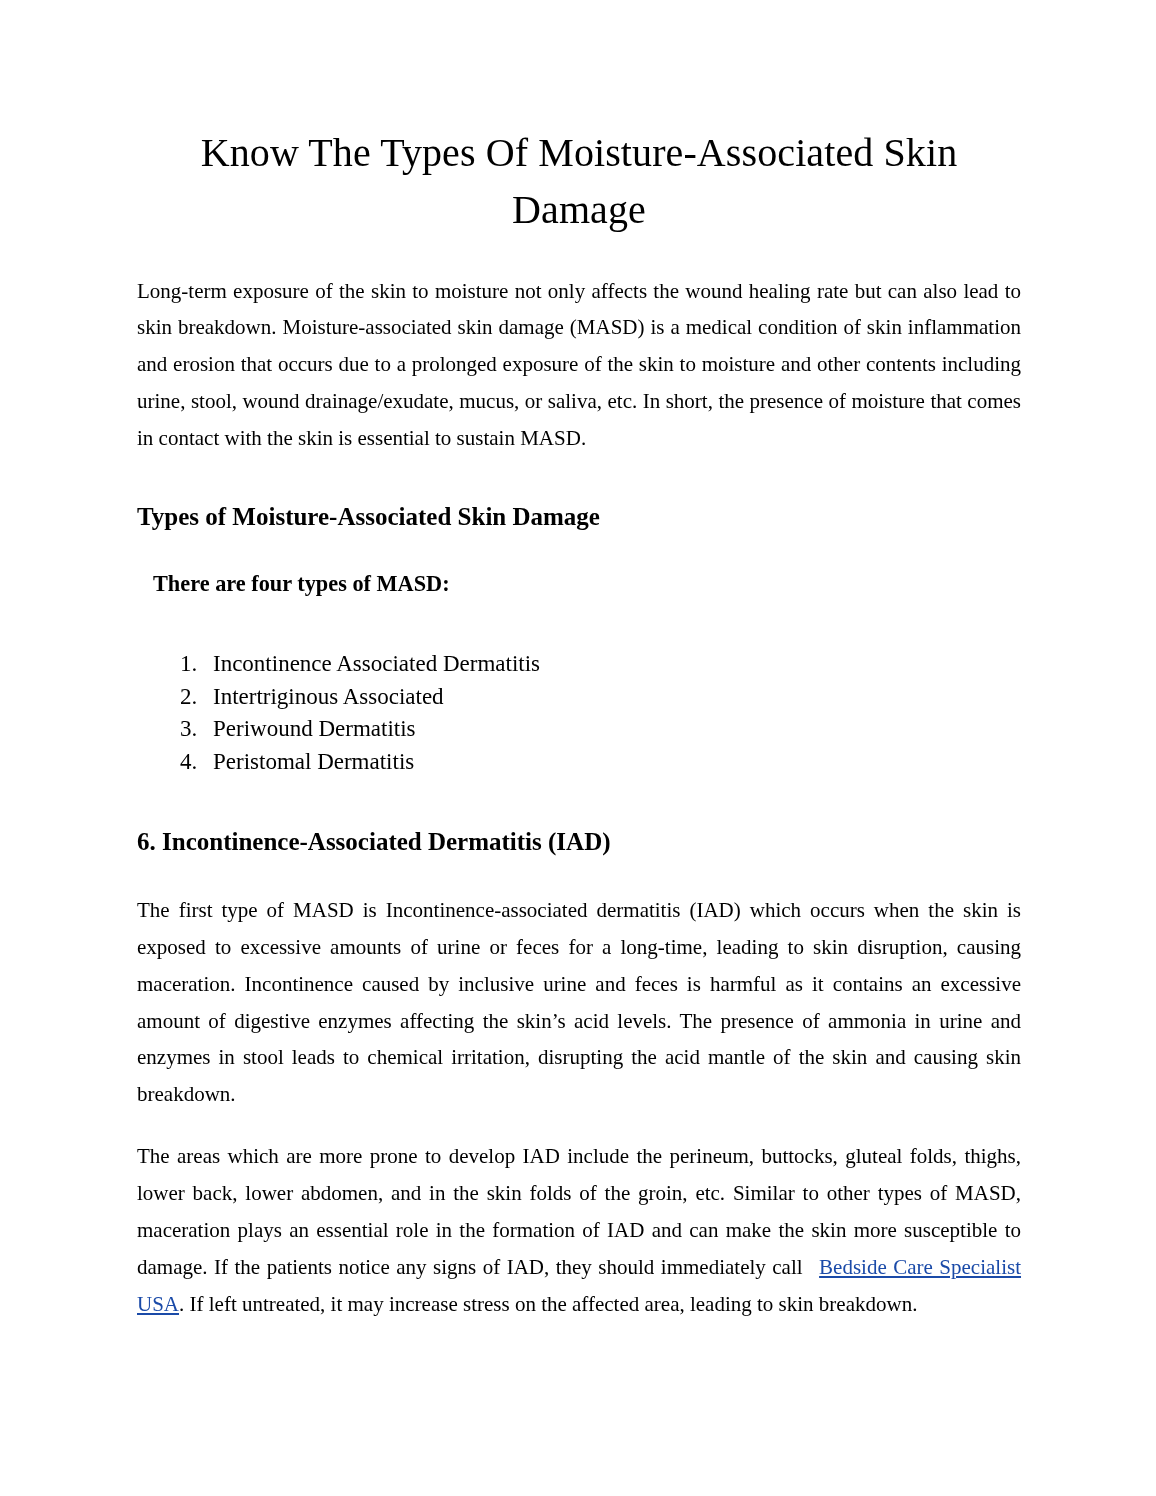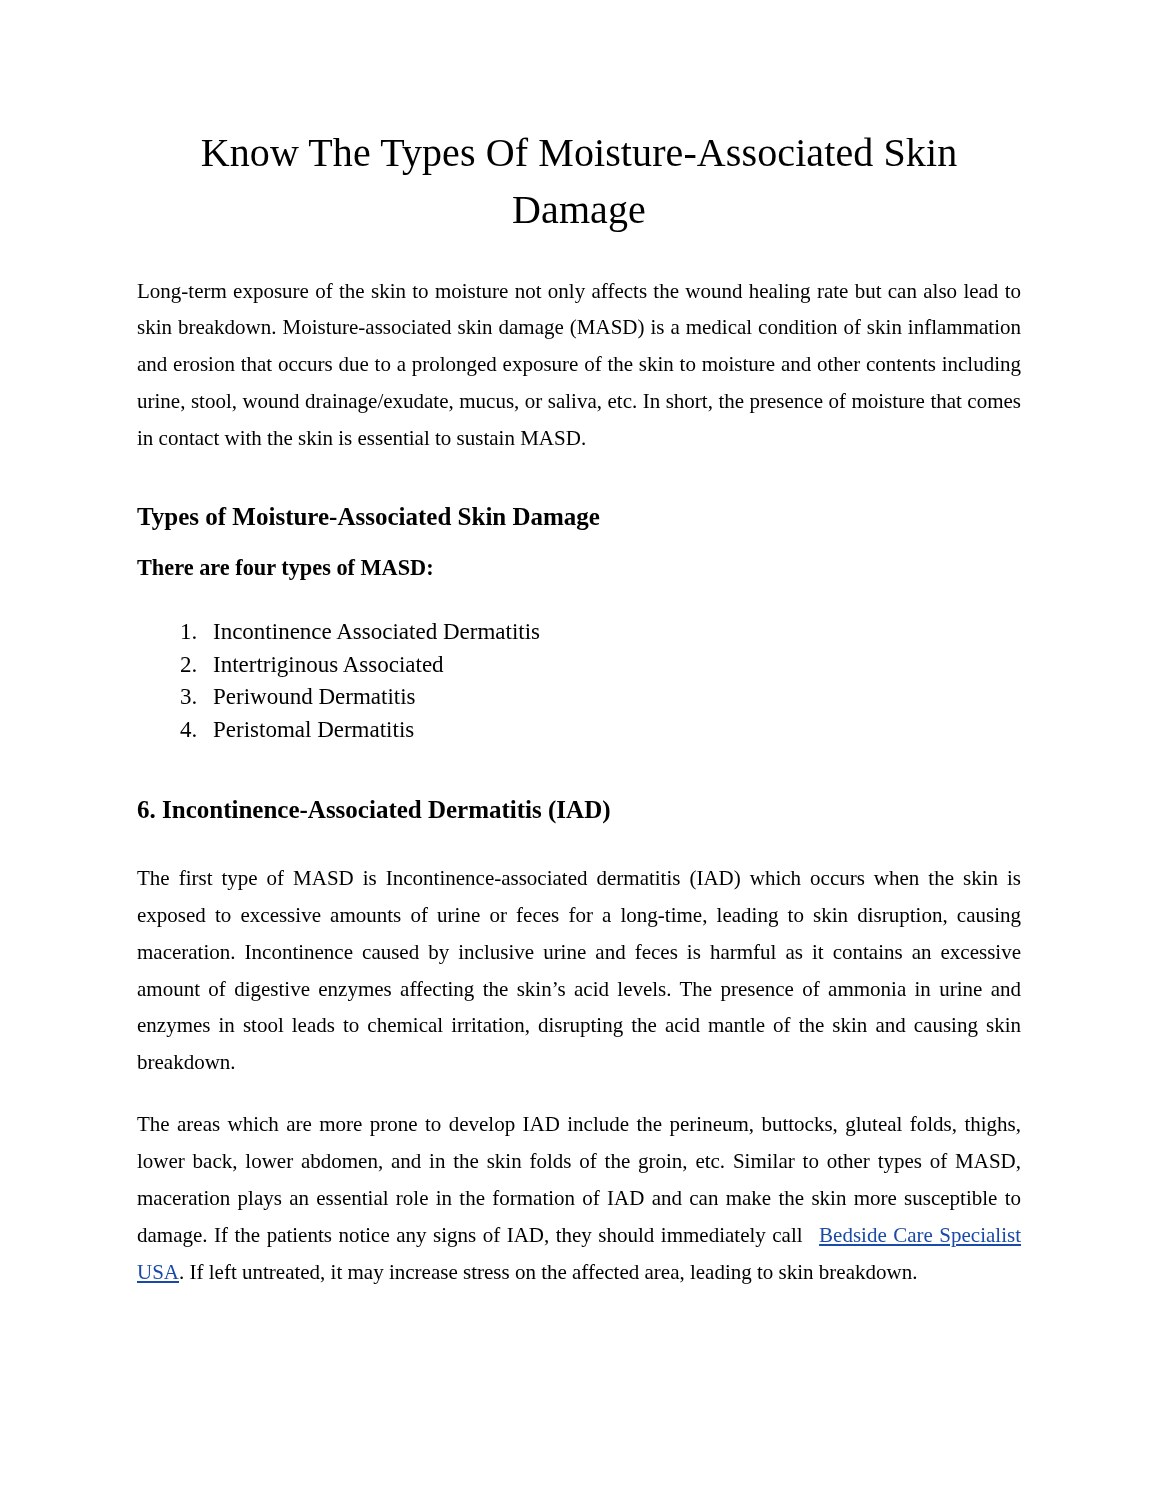--- a/index.html
+++ b/index.html
@@ -76,21 +76,21 @@
 
   .h-iad {
     margin-top: 47px;
   }
 
   .lead-bold {
     font-size: 22.3px;
     line-height: 1.6;
     font-weight: bold;
     text-align: left;
-    margin: 0;
+    margin: 16px;
     padding-top: 17px;
     color: #000000;
   }
 
   ol.masd-list {
     margin: 0;
     padding: 0 0 0 66px;
     list-style-type: decimal;
     list-style-position: outside;
   }

